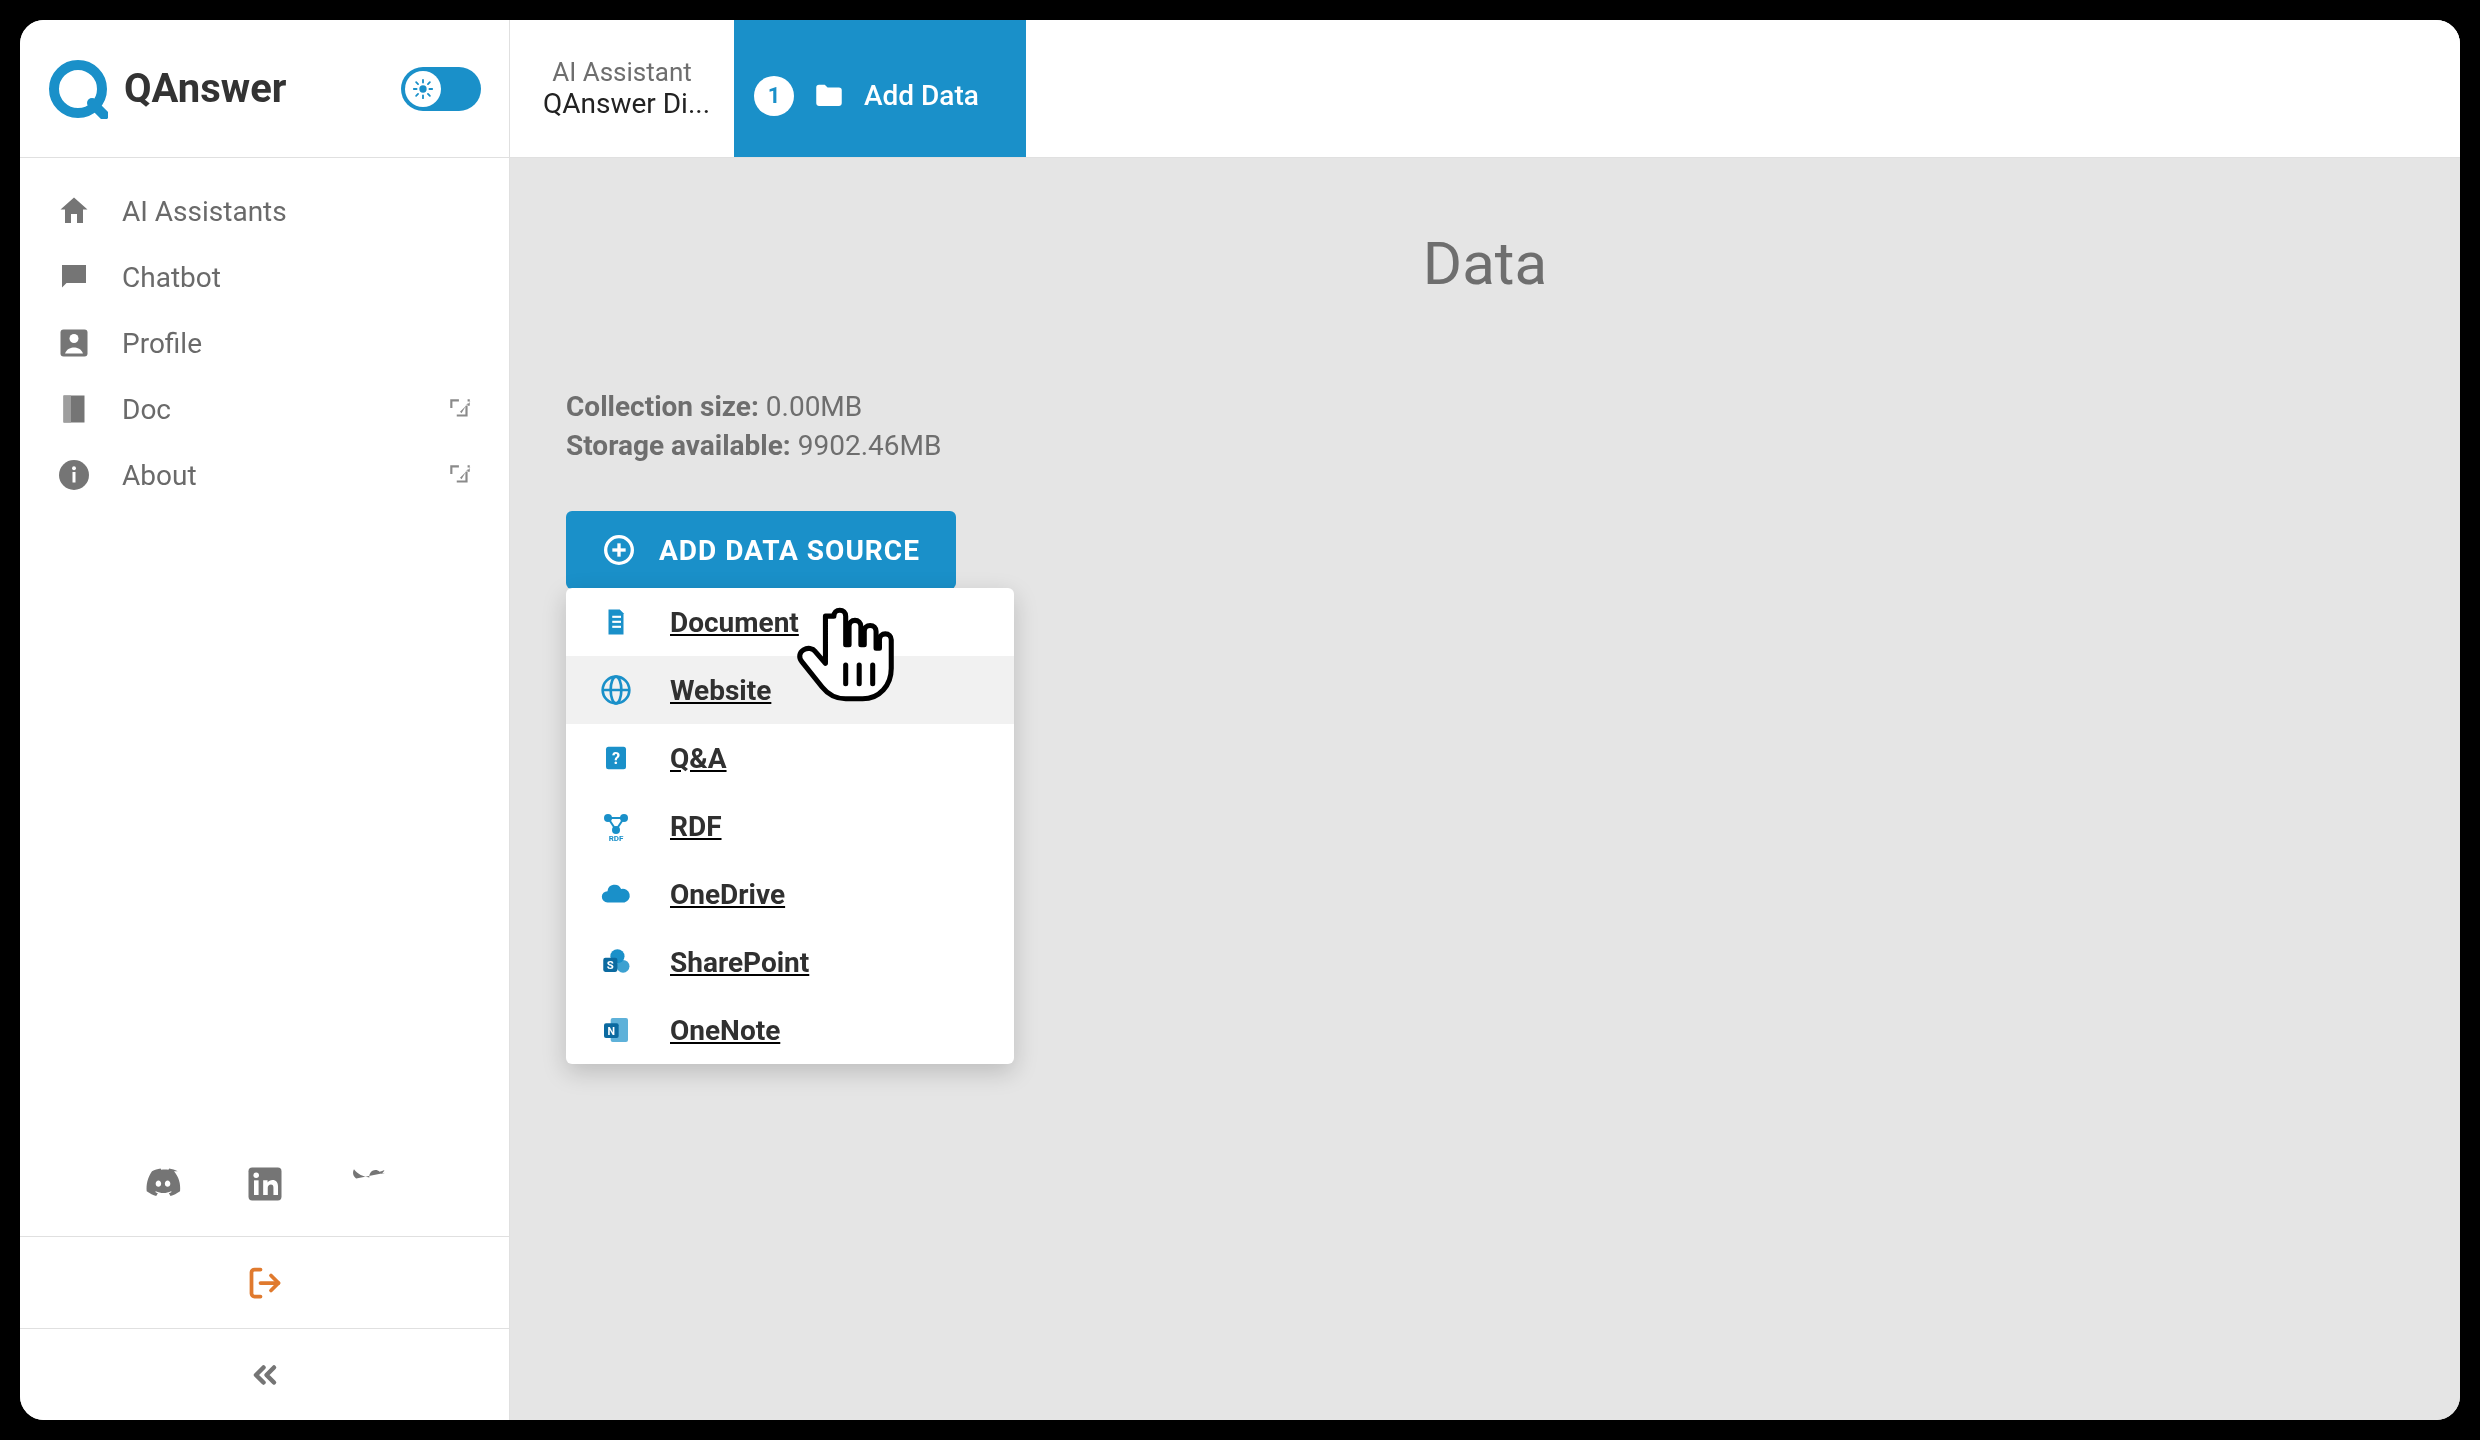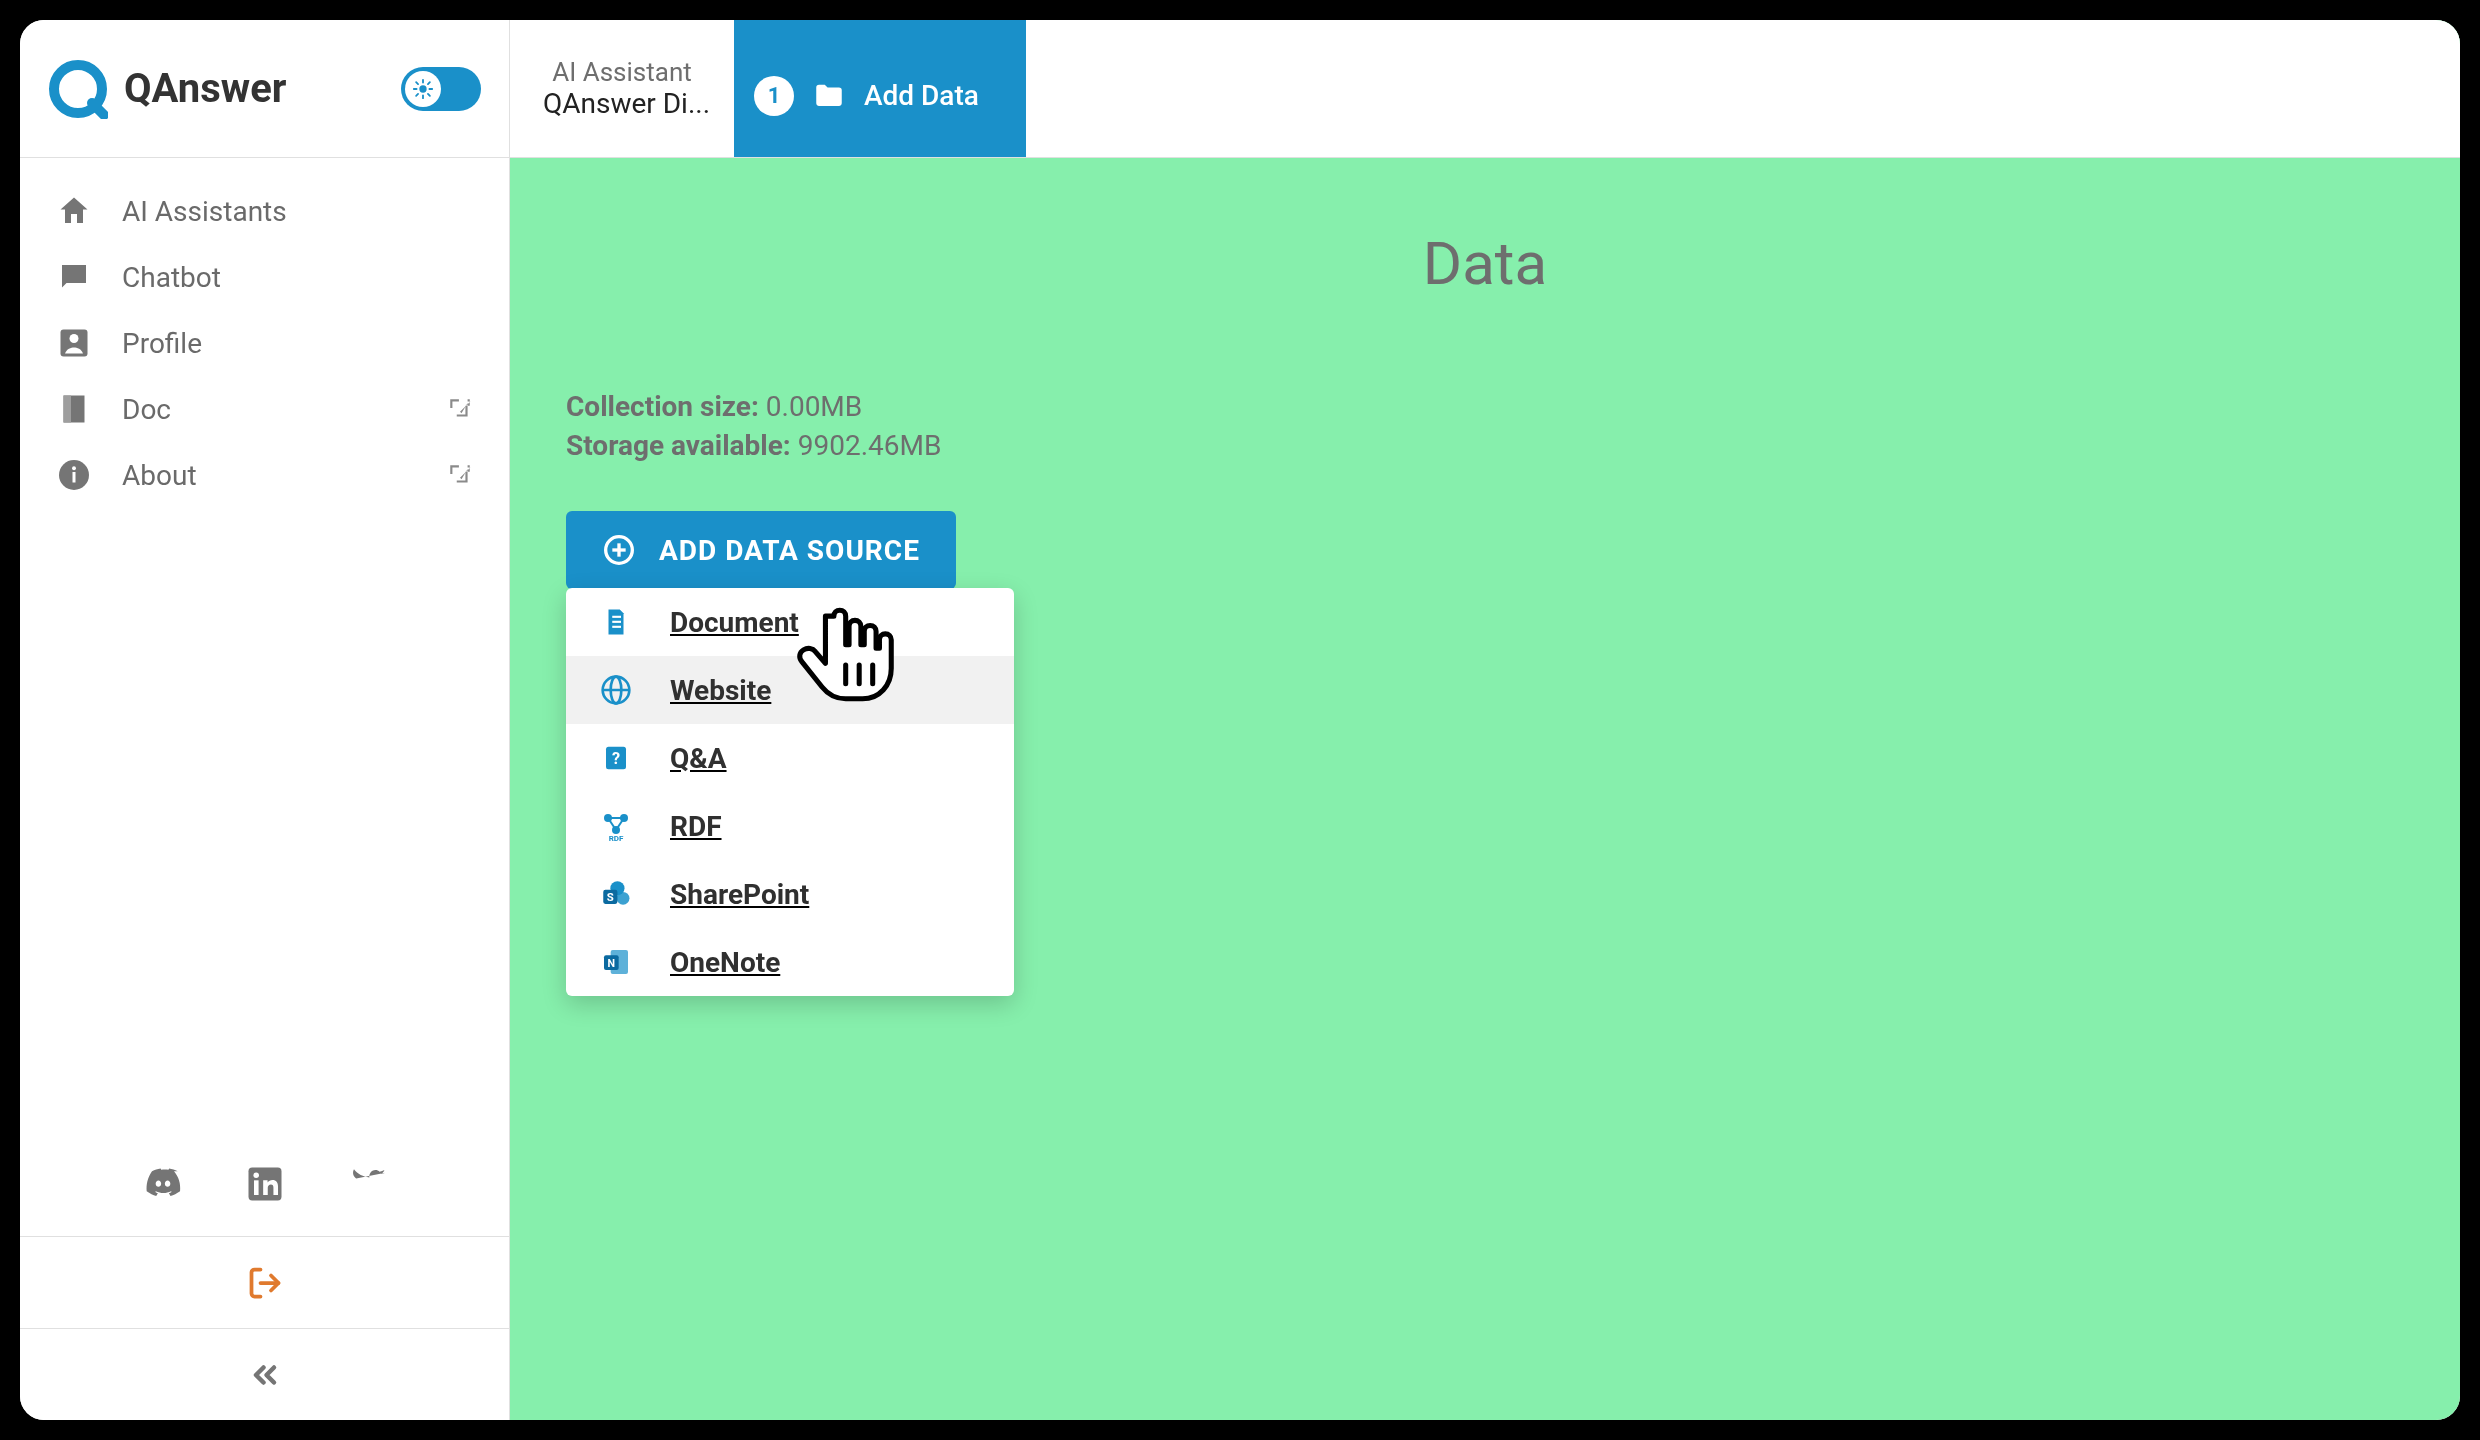--- a/index.html
+++ b/index.html
@@ -107,21 +107,21 @@
   border-top: 1px solid #e0e0e0;
   display: flex;
   align-items: center;
   justify-content: center;
 }
 .logout-row svg { color: #e07a2e; width: 36px; height: 36px; }
 .collapse-row svg { color: #757575; width: 36px; height: 36px; }
 
 .main {
   flex: 1;
-  background: #86efac;
+  background: #e5e5e5;
   display: flex;
   flex-direction: column;
 }
 .topbar {
   height: 138px;
   background: #fff;
   border-bottom: 1px solid #e0e0e0;
   display: flex;
   align-items: stretch;
 }
@@ -429,20 +429,28 @@
                 <line x1="6" y1="6" x2="18" y2="6" stroke="#1a90c9" stroke-width="1.5"></line>
                 <line x1="6" y1="6" x2="12" y2="15" stroke="#1a90c9" stroke-width="1.5"></line>
                 <line x1="18" y1="6" x2="12" y2="15" stroke="#1a90c9" stroke-width="1.5"></line>
                 <text x="12" y="23" text-anchor="middle" fill="#1a90c9" font-size="6" font-weight="bold">RDF</text>
               </svg>
             </span>
           <span>RDF</span>
         </div>
         <div class="dropdown-item">
           <span class="dd-icon">
+              <svg viewBox="0 0 24 24" fill="currentColor" width="34" height="34">
+                <path d="M6 18a4 4 0 0 1 0-8 5 5 0 0 1 9.6-1.5A4.5 4.5 0 0 1 18 18z"></path>
+              </svg>
+            </span>
+          <span>OneDrive</span>
+        </div>
+        <div class="dropdown-item">
+          <span class="dd-icon">
               <svg viewBox="0 0 24 24" width="34" height="34">
                 <circle cx="13" cy="8" r="5" fill="#1a90c9"></circle>
                 <circle cx="17" cy="15" r="4.5" fill="#1a90c9" opacity="0.85"></circle>
                 <rect x="3" y="9" width="10" height="10" rx="1.5" fill="#0b6aa0"></rect>
                 <text x="8" y="17" text-anchor="middle" fill="#fff" font-size="8" font-weight="bold">S</text>
               </svg>
             </span>
           <span>SharePoint</span>
         </div>
         <div class="dropdown-item">

